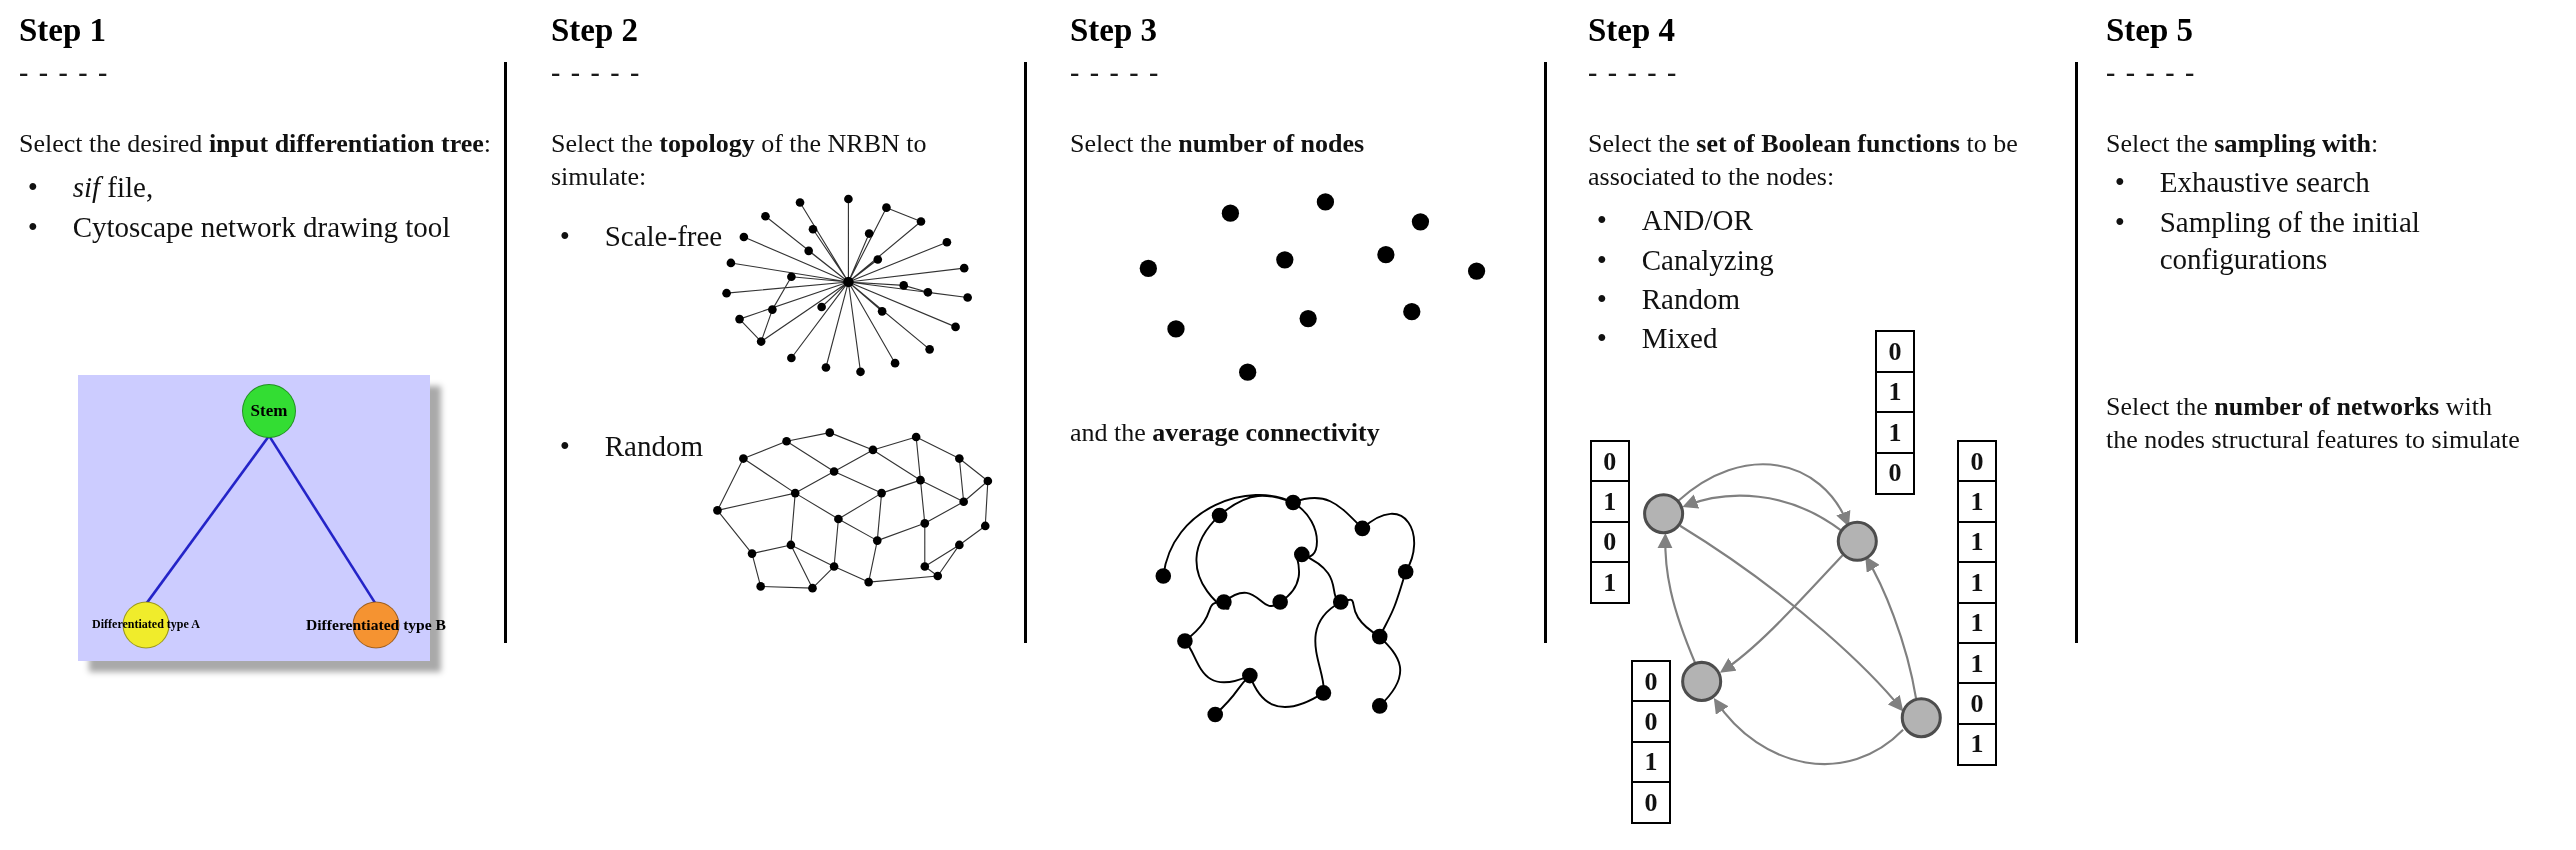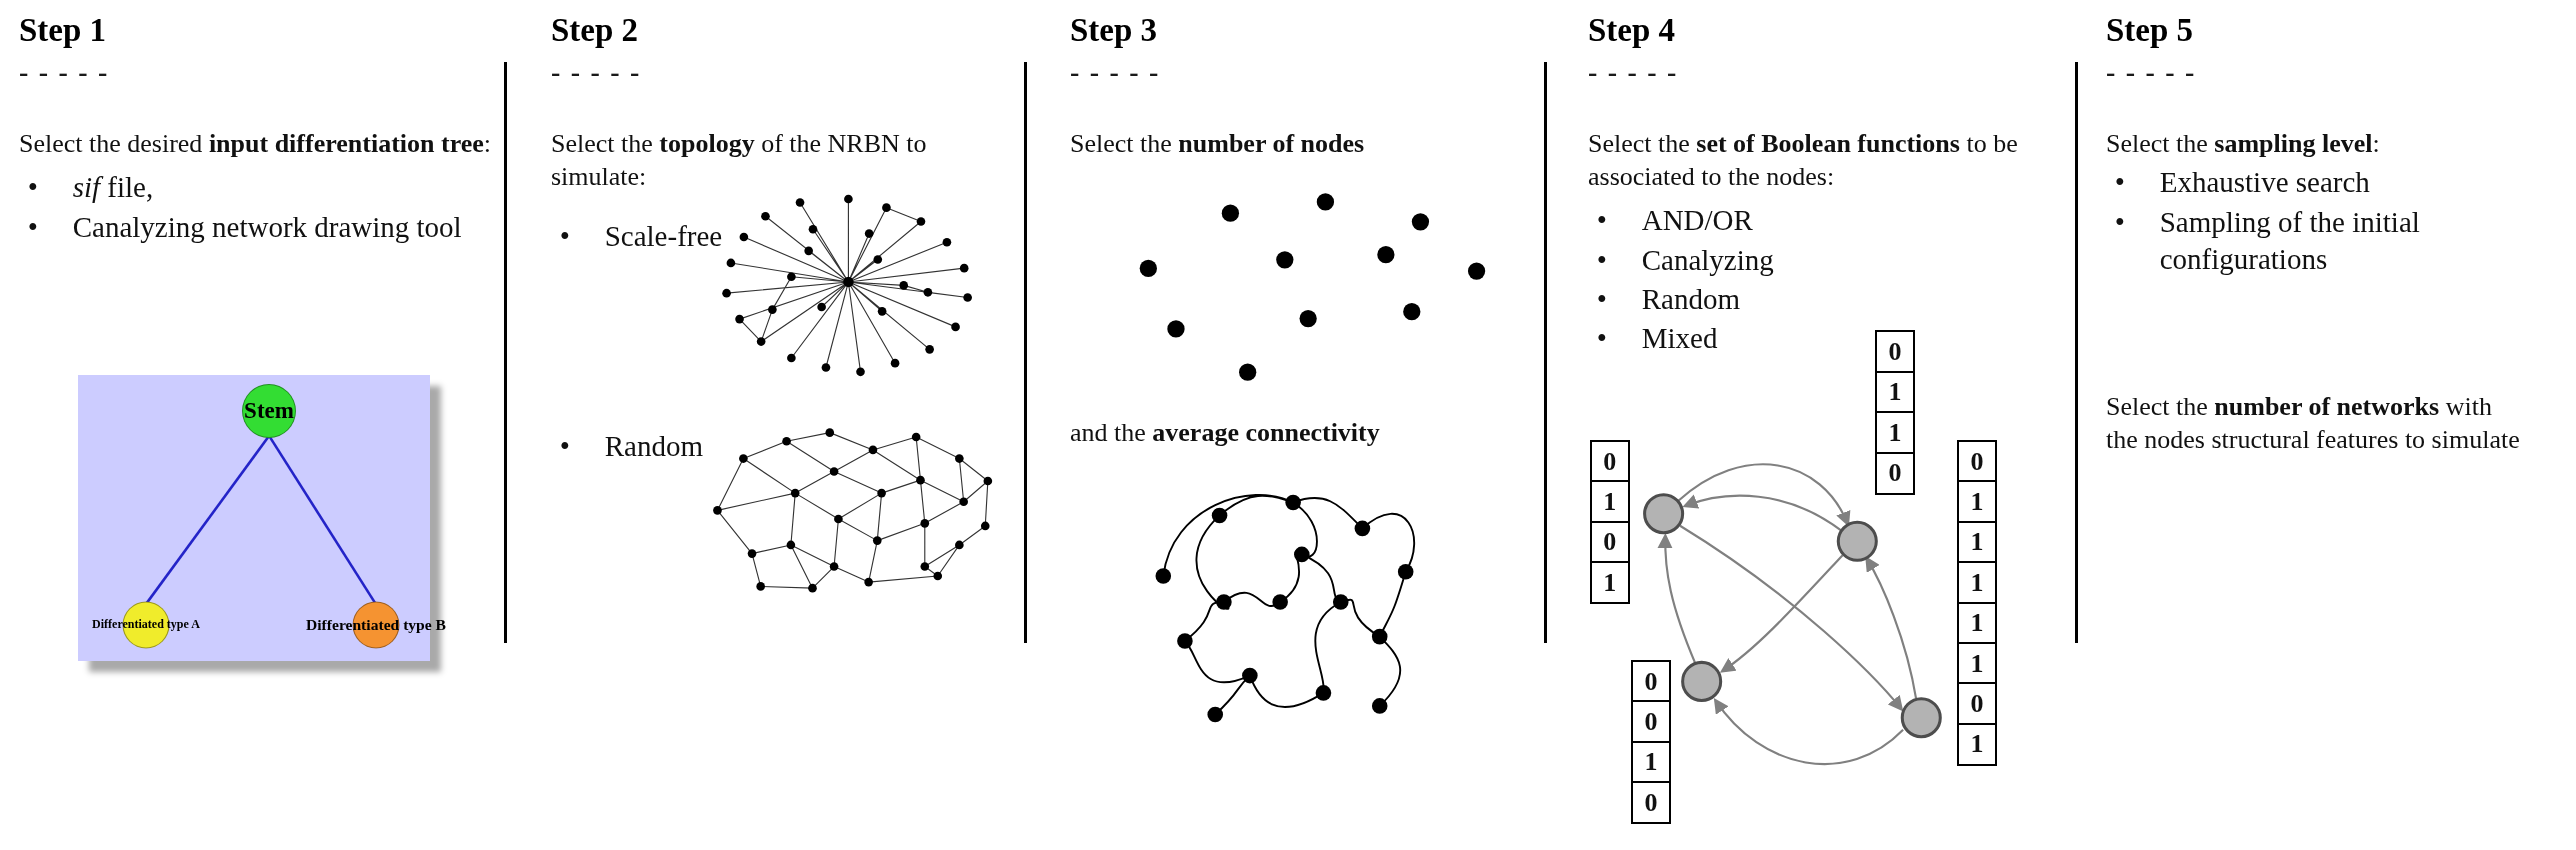--- a/index.html
+++ b/index.html
@@ -47,35 +47,35 @@
     <h2 class="step-title">Step 1</h2>
     <div class="dashes">- - - - -</div>
     <p class="para first"><span>Select the desired </span><b>input differentiation tree</b><span>:</span></p>
     <div class="bullets">
       <div class="bullet">
         <span class="dot">•</span>
         <span class="btext"><i>sif</i><span> file,</span></span>
       </div>
       <div class="bullet">
         <span class="dot">•</span>
-        <span class="btext">Canalyzing network drawing tool</span>
+        <span class="btext">Cytoscape network drawing tool</span>
       </div>
     </div>
 
     <div class="tree-box" style="background: rgb(204, 204, 255);">
       <svg width="352" height="286" viewBox="0 0 407 330">
         <g fill="none" stroke-width="3" style="stroke: rgb(36, 36, 200);">
           <line x1="221" y1="70" x2="79" y2="264"></line>
           <line x1="221" y1="70" x2="344" y2="264"></line>
         </g>
       </svg>
       <div class="tree-node" style="left: 191px; top: 36px; width: 54px; height: 54px; background: rgb(51, 221, 51);"></div>
       <div class="tree-node" style="left: 68px; top: 250px; width: 47px; height: 47px; background: rgb(240, 236, 43);"></div>
       <div class="tree-node" style="left: 298px; top: 250px; width: 47px; height: 47px; background: rgb(245, 147, 49);"></div>
-      <div class="tree-label" style="left:191px;top:36px;font-size:23px;white-space:nowrap">Stem</div>
+      <div class="tree-label" style="left:191px;top:36px;font-size:17px;white-space:nowrap">Stem</div>
       <div class="tree-label" style="left:68px;top:250px;font-size:12px;width:156px">Differentiated type A</div>
       <div class="tree-label" style="left:298px;top:250px;font-size:15.6px;width:156px">Differentiated type B</div>
     </div>
   </section>
 
   <section class="step" style="left:551px;width:450px">
     <h2 class="step-title">Step 2</h2>
     <div class="dashes">- - - - -</div>
     <p class="para first"><span>Select the </span><b>topology</b><span> of the NRBN to simulate:</span></p>
     <div class="bullets" style="margin-top:24px">
@@ -281,21 +281,21 @@
         <div class="tt-cell">1</div>
         <div class="tt-cell">0</div>
         <div class="tt-cell">1</div>
       </div>
     </div>
   </section>
 
   <section class="step" style="left:2106px;width:459px">
     <h2 class="step-title">Step 5</h2>
     <div class="dashes">- - - - -</div>
-    <p class="para first"><span>Select the </span><b>sampling level</b><span>:</span></p>
+    <p class="para first"><span>Select the </span><b>sampling with</b><span>:</span></p>
     <div class="bullets" style="margin-top:3.5px">
       <div class="bullet">
         <span class="dot">•</span>
         <span class="btext">Exhaustive search</span>
       </div>
       <div class="bullet">
         <span class="dot">•</span>
         <span class="btext">Sampling of the initial configurations</span>
       </div>
     </div>

